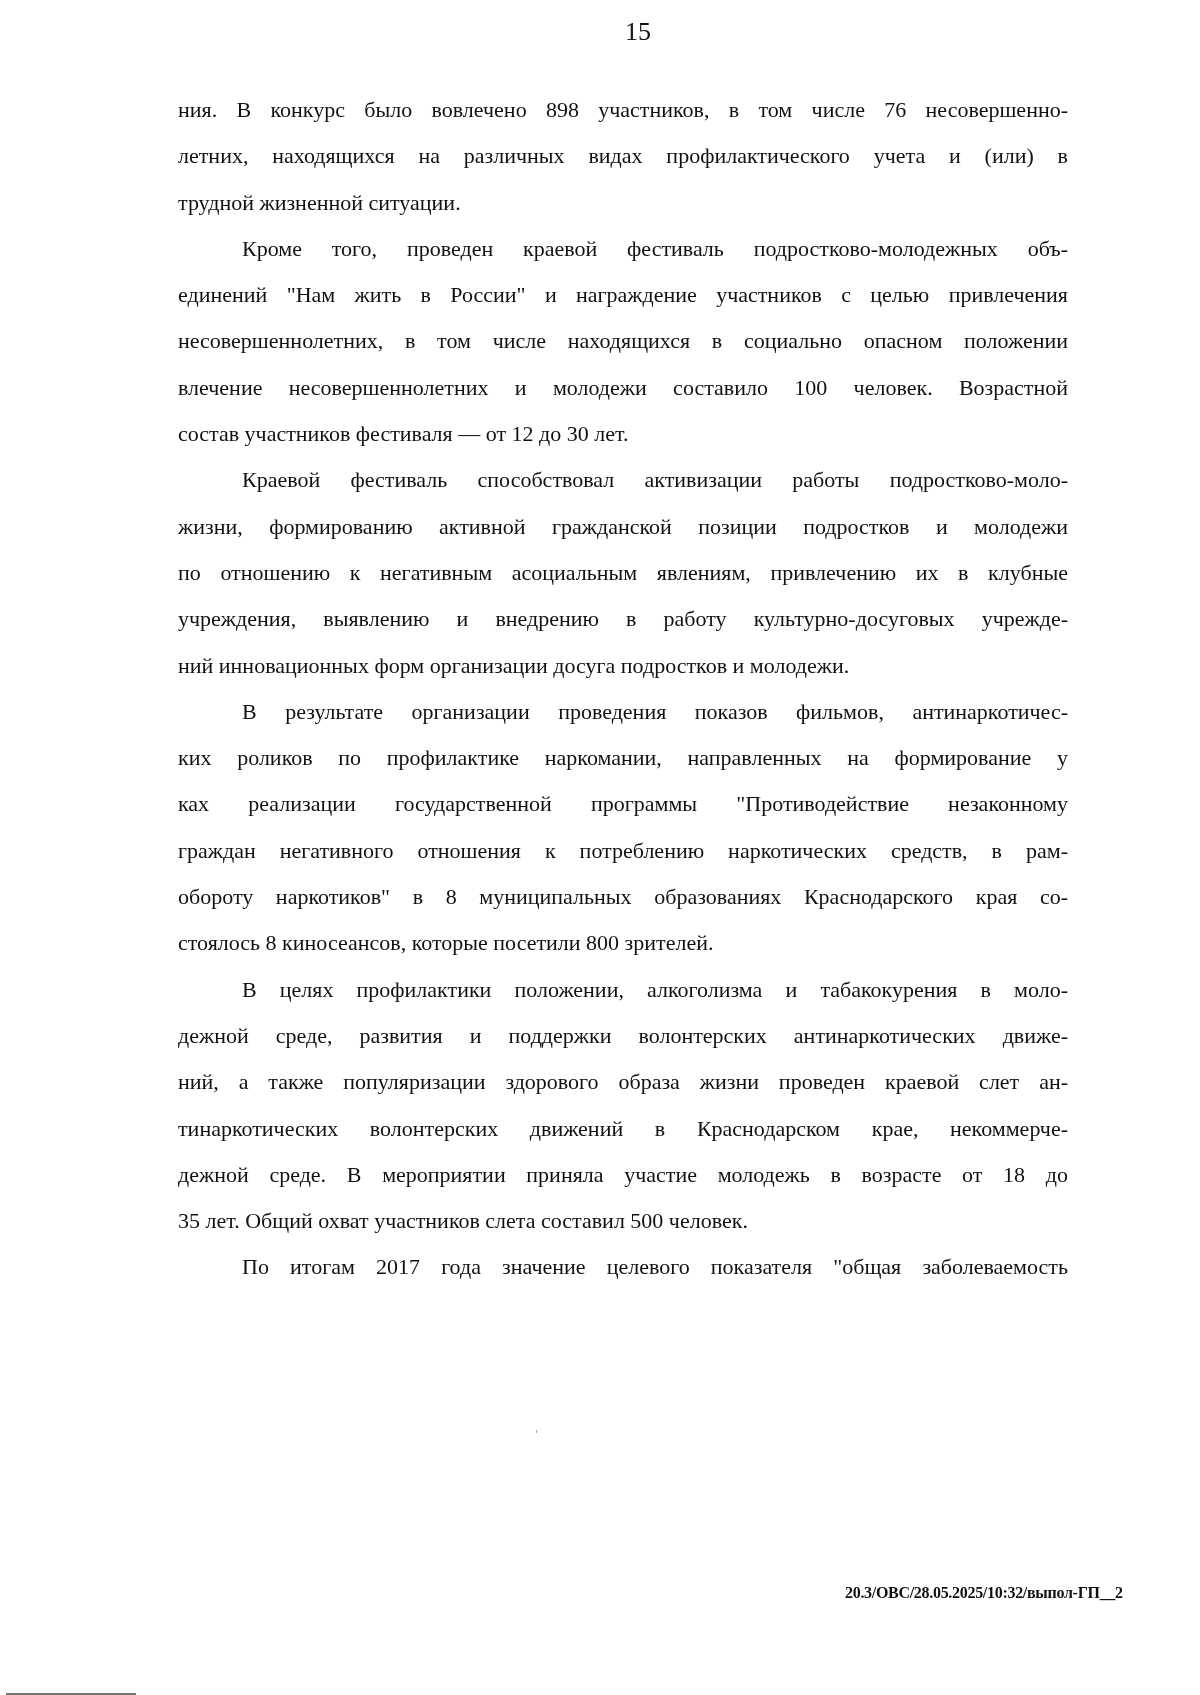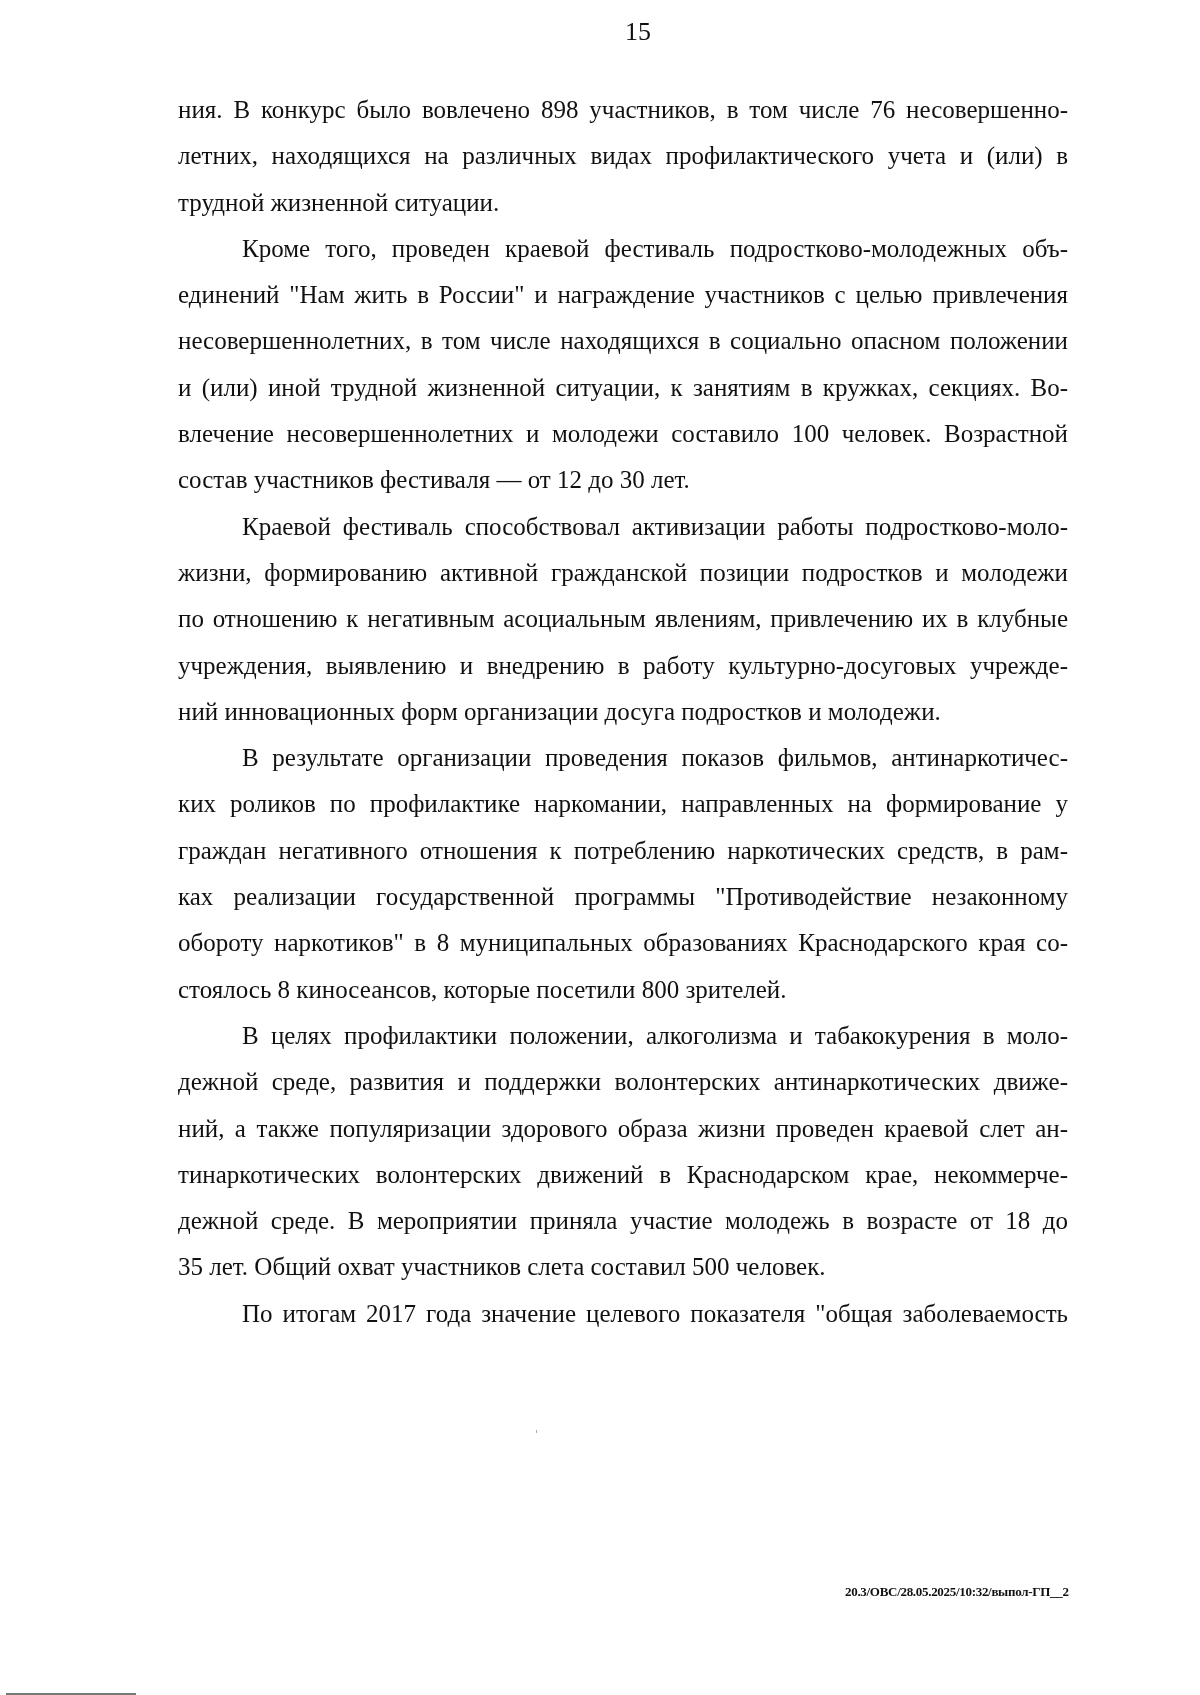--- a/index.html
+++ b/index.html
@@ -26,39 +26,39 @@
       margin-left: 38px;
     }
     .body-text {
       position: absolute;
       top: 87px;
       left: 178px;
       width: 890px;
     }
     .para {
       margin: 0;
-      font-size: 25px;
+      font-size: 22px;
       line-height: 46.3px;
       text-align: justify;
       text-indent: 0;
     }
     .line {
       display: block;
       text-align: justify;
       text-align-last: justify;
       white-space: nowrap;
     }
     .line.last {
       text-align-last: left;
     }
     .footer-code {
       position: absolute;
       top: 1584px;
       left: 845px;
-      font-size: 13px;
+      font-size: 16px;
       font-weight: bold;
       letter-spacing: -0.3px;
       color: #111;
       white-space: nowrap;
     }
     .scan-mark {
       position: absolute;
       top: 1430px;
       left: 536px;
       width: 1px;
@@ -84,38 +84,37 @@
     <p class="para">
       <span class="line">ния. В конкурс было вовлечено 898 участников, в том числе 76 несовершенно-</span>
       <span class="line">летних, находящихся на различных видах профилактического учета и (или) в</span>
       <span class="line last">трудной жизненной ситуации.</span>
     </p>
 
     <p class="para">
       <span class="line" style="padding-left:64px">Кроме того, проведен краевой фестиваль подростково-молодежных объ-</span>
       <span class="line">единений "Нам жить в России" и награждение участников с целью привлечения</span>
       <span class="line">несовершеннолетних, в том числе находящихся в социально опасном положении</span>
-      <span class="line">и (или) иной трудной жизненной ситуации, к занятиям в кружках, секциях. Во-</span>
       <span class="line">влечение несовершеннолетних и молодежи составило 100 человек. Возрастной</span>
       <span class="line last">состав участников фестиваля — от 12 до 30 лет.</span>
     </p>
 
     <p class="para">
       <span class="line" style="padding-left:64px">Краевой фестиваль способствовал активизации работы подростково-моло-</span>
       <span class="line">жизни, формированию активной гражданской позиции подростков и молодежи</span>
       <span class="line">по отношению к негативным асоциальным явлениям, привлечению их в клубные</span>
       <span class="line">учреждения, выявлению и внедрению в работу культурно-досуговых учрежде-</span>
       <span class="line last">ний инновационных форм организации досуга подростков и молодежи.</span>
     </p>
 
     <p class="para">
       <span class="line" style="padding-left:64px">В результате организации проведения показов фильмов, антинаркотичес-</span>
       <span class="line">ких роликов по профилактике наркомании, направленных на формирование у</span>
+      <span class="line">ках реализации государственной программы "Противодействие незаконному</span>
       <span class="line">граждан негативного отношения к потреблению наркотических средств, в рам-</span>
-      <span class="line">ках реализации государственной программы "Противодействие незаконному</span>
       <span class="line">обороту наркотиков" в 8 муниципальных образованиях Краснодарского края со-</span>
       <span class="line last">стоялось 8 киносеансов, которые посетили 800 зрителей.</span>
     </p>
 
     <p class="para">
       <span class="line" style="padding-left:64px">В целях профилактики положении, алкоголизма и табакокурения в моло-</span>
       <span class="line">дежной среде, развития и поддержки волонтерских антинаркотических движе-</span>
       <span class="line">ний, а также популяризации здорового образа жизни проведен краевой слет ан-</span>
       <span class="line">тинаркотических волонтерских движений в Краснодарском крае, некоммерче-</span>
       <span class="line">дежной среде. В мероприятии приняла участие молодежь в возрасте от 18 до</span>

